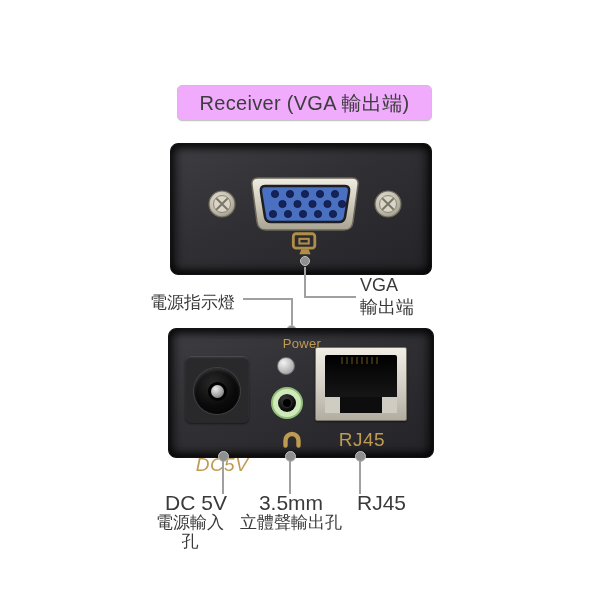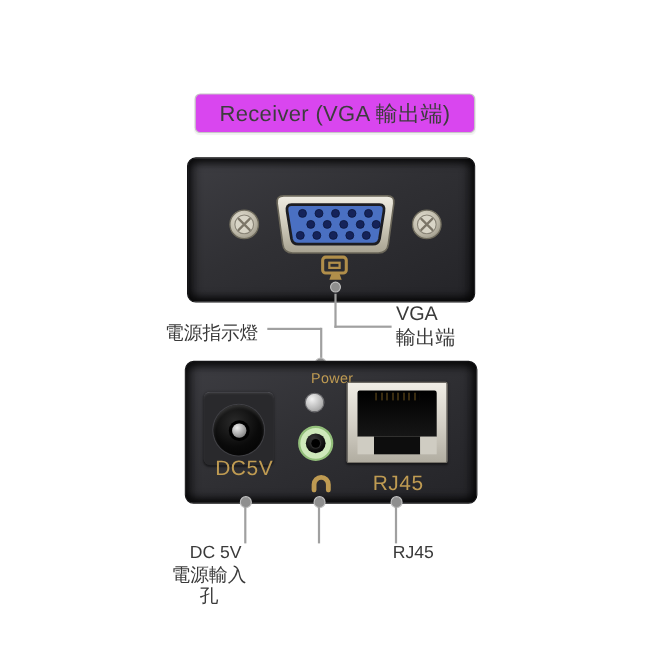--- a/index.html
+++ b/index.html
@@ -9,21 +9,21 @@
     --label-text:#3a3a3a;
     --vga-blue:#4a70c2;
     --jack-green:#cfe9bb;
   }
   html,body{margin:0;padding:0;background:#fff;}
   body{font-family:"Liberation Sans","DejaVu Sans",sans-serif;}
   .canvas{position:relative;width:600px;height:600px;background:#ffffff;overflow:hidden;}
 
   
   .title-box{position:absolute;left:177px;top:85px;width:253px;height:34px;
-    border:1px solid #c6c6c6;border-radius:5px;background:#d946ef;
+    border:1px solid #c6c6c6;border-radius:5px;background:#f0abfc;
     display:flex;align-items:center;justify-content:center;
     font-size:20px;color:#3d3d3d;letter-spacing:.3px;box-shadow:0 1px 1px rgba(0,0,0,.06);}
 
   
   .panel{position:absolute;border-radius:8px;border:1px solid #131315;
     background:linear-gradient(155deg,#3d3d42 0%,#303034 45%,#242428 100%);
     box-shadow:inset 0 5px 7px rgba(0,0,0,.55),inset 0 -5px 7px rgba(0,0,0,.55),
                inset 6px 0 8px rgba(0,0,0,.45),inset -6px 0 8px rgba(0,0,0,.45);}
   .top-panel{left:170px;top:143px;width:260px;height:130px;}
   .bottom-panel{left:168px;top:328px;width:264px;height:128px;}
@@ -39,21 +39,21 @@
   .anchor-dot.small{width:10px;height:10px;}
 
   
   .ann{position:absolute;color:var(--label-text);}
   .vga-label{left:360px;top:274px;font-size:18px;line-height:22px;}
   .pwrled-label{left:150px;top:291px;font-size:17px;}
 
   
   .gold-text{position:absolute;color:var(--gold);text-align:center;}
   .power-text{left:276px;top:336px;width:52px;font-size:13px;letter-spacing:.3px;}
-  .dc-text{left:191px;top:416px;width:62px;font-size:19px;letter-spacing:.5px;}
+  .dc-text{left:191px;top:454px;width:62px;font-size:19px;letter-spacing:.5px;font-style:italic;}
   .rj45-text{left:332px;top:429px;width:60px;font-size:19px;letter-spacing:.5px;}
 
   .led{position:absolute;left:277px;top:357px;width:18px;height:18px;border-radius:50%;
     background:radial-gradient(circle at 35% 30%,#f2f2f2,#bcbcbc 55%,#8a8a8a);
     border:1px solid #6f6f72;box-sizing:border-box;}
 
   .audio-jack{position:absolute;left:271px;top:387px;width:32px;height:32px;border-radius:50%;
     background:var(--jack-green);border:2px solid #93bf7b;box-sizing:border-box;}
   .audio-jack .aj-in{position:absolute;left:50%;top:50%;width:18px;height:18px;margin:-9px 0 0 -9px;
     border-radius:50%;background:radial-gradient(circle at 40% 32%,#3c3c3c,#0b0b0b 65%);}
@@ -78,21 +78,21 @@
   .rj45 .open .contacts{position:absolute;left:16px;top:2px;width:40px;height:7px;
     background:repeating-linear-gradient(90deg,#3a2c10 0 2px,transparent 2px 5px);}
   .rj45 .open .bot{position:absolute;left:0;top:42px;width:72px;height:16px;display:flex;}
   .rj45 .open .bot .corner{width:15px;height:16px;background:#cfccc2;}
   .rj45 .open .bot .tab{width:42px;height:16px;background:#0d0d0d;}
 
   .headphone-icon{position:absolute;left:281px;top:428px;width:22px;height:20px;color:var(--gold);}
 
   
   .blabel{position:absolute;top:494px;color:var(--label-text);text-align:center;}
-  .blabel .l1{font-size:16px;line-height:17px;}
+  .blabel .l1{font-size:21px;line-height:17px;}
   .blabel .l2{font-size:17px;line-height:19px;margin-top:2px;}
   .blabel1{left:148px;width:84px;}
   .blabel1 .l1{margin-left:12px;}
   .blabel2{left:239px;width:104px;}
   .blabel3{left:350px;width:92px;text-align:left;}
   .blabel3 .l1{margin-left:7px;}
 </style>
 </head>
 <body>
 
@@ -210,17 +210,21 @@
   <div class="anchor-dot" style="left:285px;top:451px;"></div>
   <div class="anchor-dot" style="left:355px;top:451px;"></div>
   <div class="line" style="left:222px;top:461px;width:2px;height:33px;"></div>
   <div class="line" style="left:289px;top:461px;width:2px;height:33px;"></div>
   <div class="line" style="left:359px;top:461px;width:2px;height:33px;"></div>
 
   <div class="blabel blabel1">
     <div class="l1">DC 5V</div>
     <div class="l2">電源輸入孔</div>
   </div>
+  <div class="blabel blabel2">
+    <div class="l1">3.5mm</div>
+    <div class="l2">立體聲輸出孔</div>
+  </div>
   <div class="blabel blabel3">
     <div class="l1">RJ45</div>
   </div>
 
 </div>
 
 </body></html>

